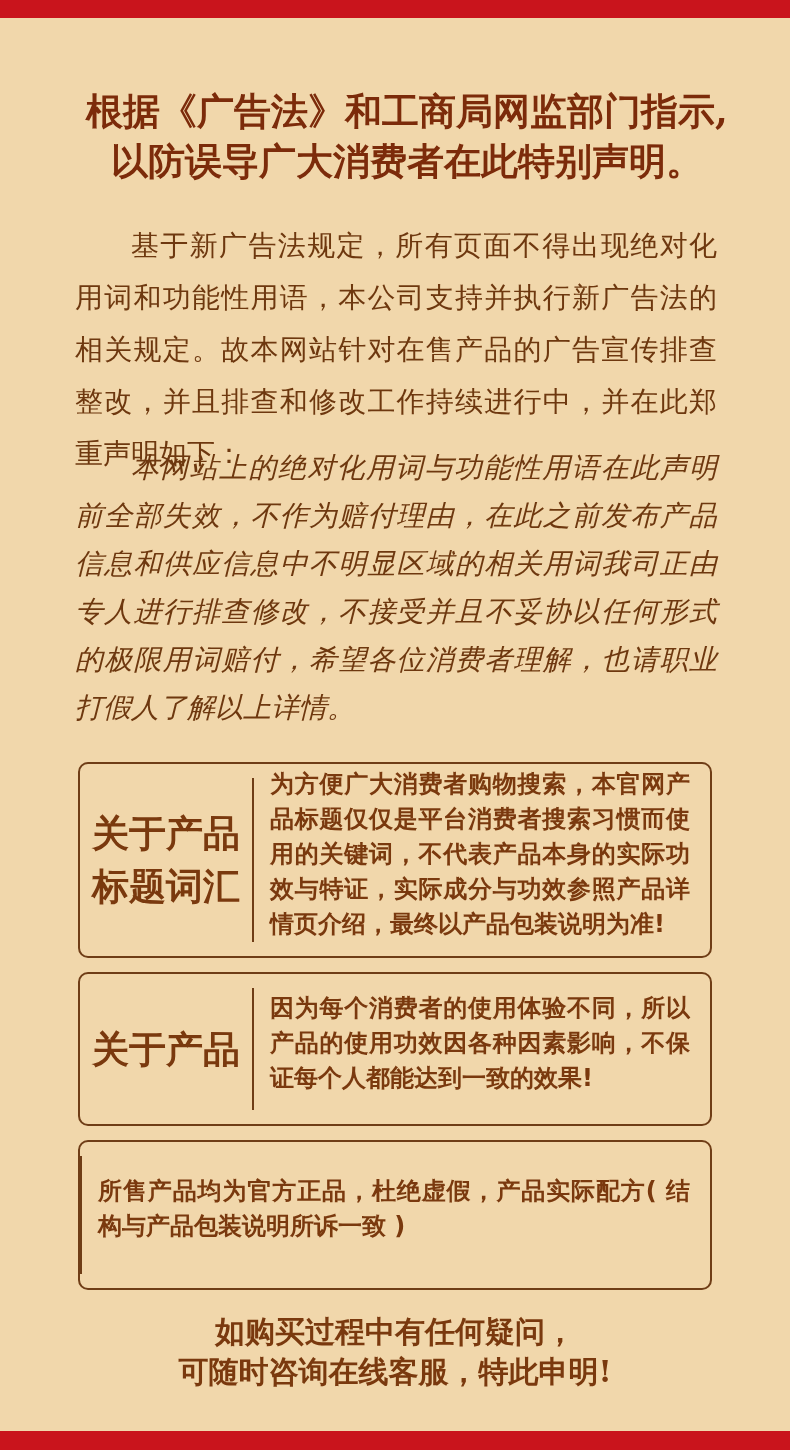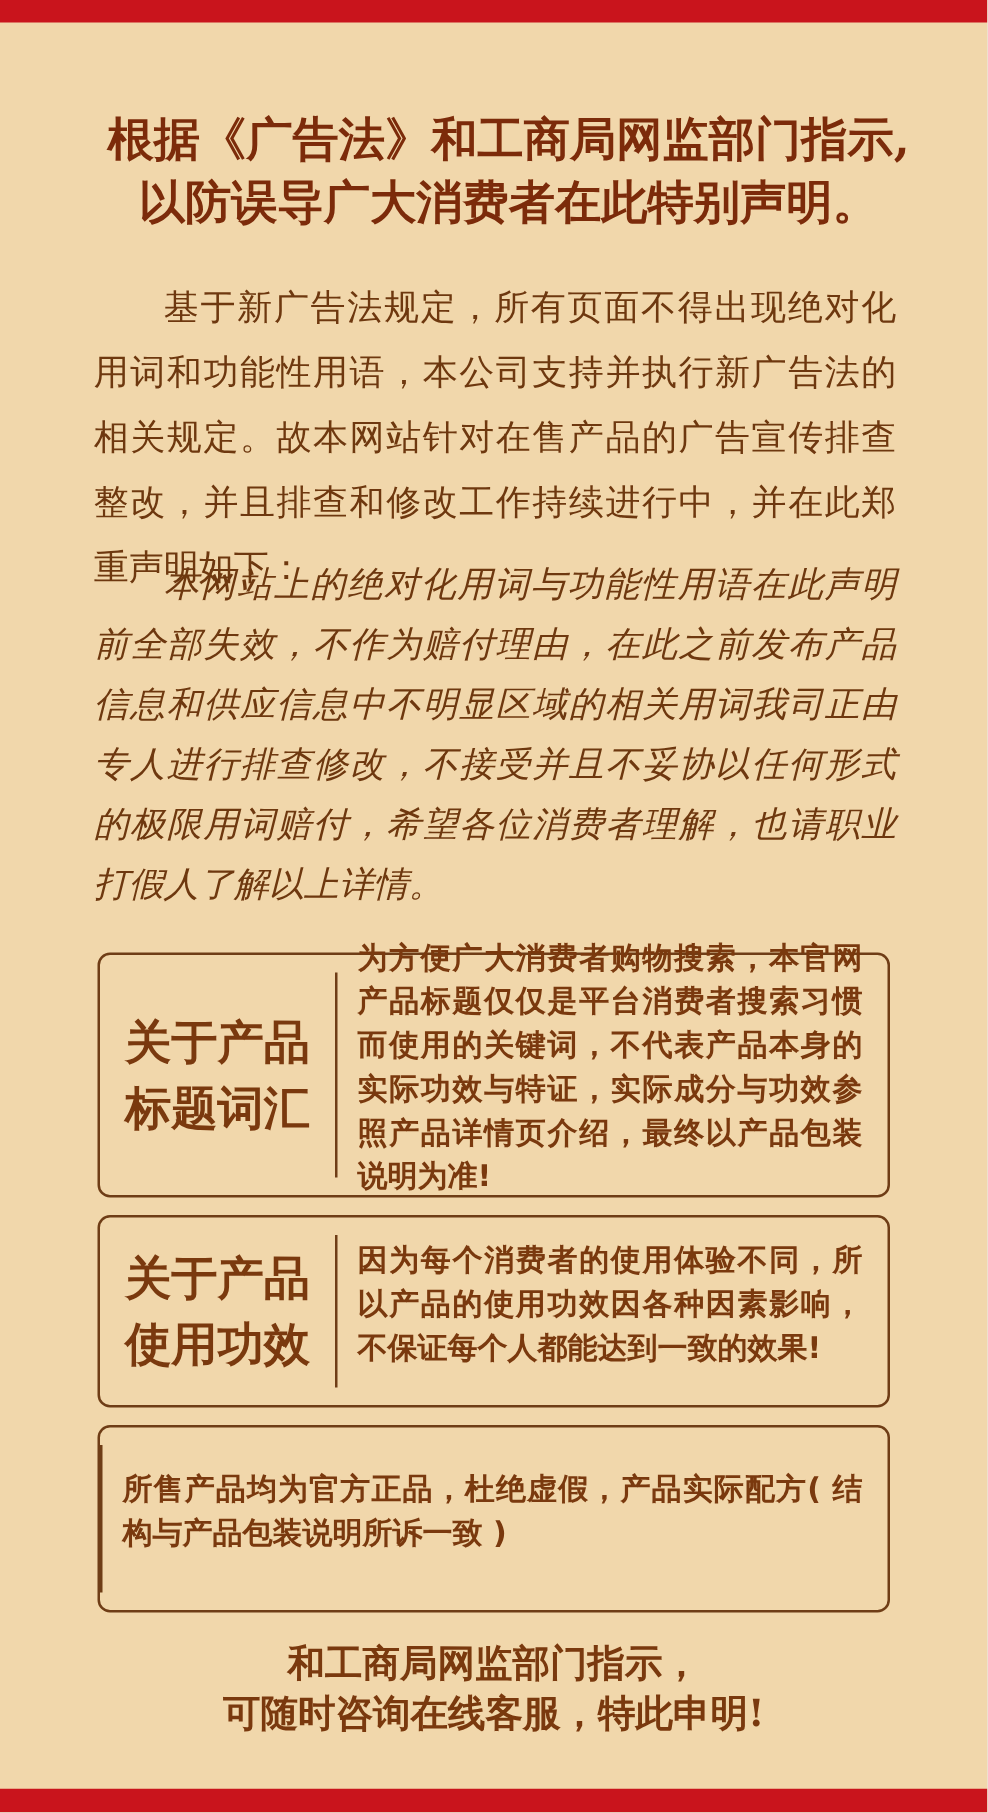--- a/index.html
+++ b/index.html
@@ -55,21 +55,21 @@
     border-radius: 10px;
     display: flex;
     align-items: stretch;
     background: transparent;
   }
   .box1 { top: 762px;  height: 196px; }
   .box2 { top: 972px;  height: 154px; }
   .box3 { top: 1140px; height: 150px; }
 
   .box-label {
-    width: 188px;
+    width: 172px;
     flex: none;
     display: flex;
     flex-direction: column;
     justify-content: center;
     text-align: center;
     font-weight: bold;
     font-size: 37px;
     line-height: 53px;
     color: var(--box-brown, #7A390E);
   }
@@ -130,35 +130,34 @@
     </div>
     <div class="box-divider"></div>
     <div class="box-body">
       <p>为方便广大消费者购物搜索，本官网产品标题仅仅是平台消费者搜索习惯而使用的关键词，不代表产品本身的实际功效与特证，实际成分与功效参照产品详情页介绍，最终以产品包装说明为准!</p>
     </div>
   </div>
 
   <div class="notice-box box2">
     <div class="box-label">
       <span>关于产品</span>
-      <span>使用功效</span>
     </div>
     <div class="box-divider"></div>
     <div class="box-body">
       <p>因为每个消费者的使用体验不同，所以产品的使用功效因各种因素影响，不保证每个人都能达到一致的效果!</p>
     </div>
   </div>
 
   <div class="notice-box box3">
     <div class="box-divider"></div>
     <div class="box-body">
       <p>所售产品均为官方正品，杜绝虚假，产品实际配方( 结构与产品包装说明所诉一致 )</p>
     </div>
   </div>
 
   <div class="footer">
-    <span>和工商局网监部门指示，</span>
+    <span>如购买过程中有任何疑问，</span>
     <span>可随时咨询在线客服，特此申明!</span>
   </div>
 
   <div class="band bottom"></div>
 
 </div>
 
 </body></html>

